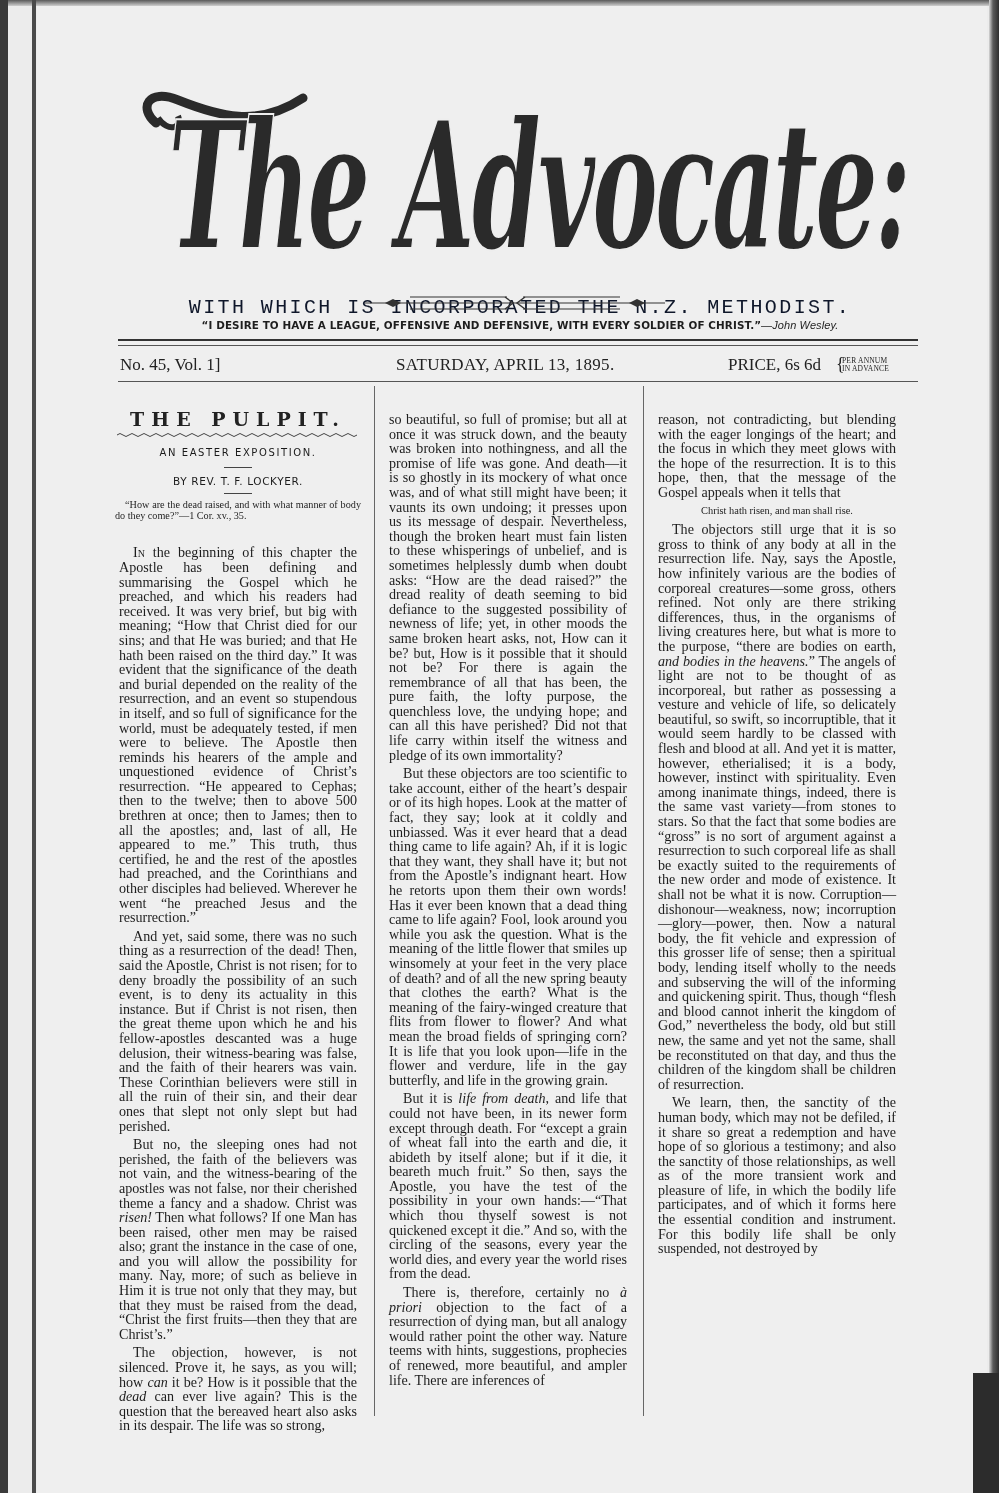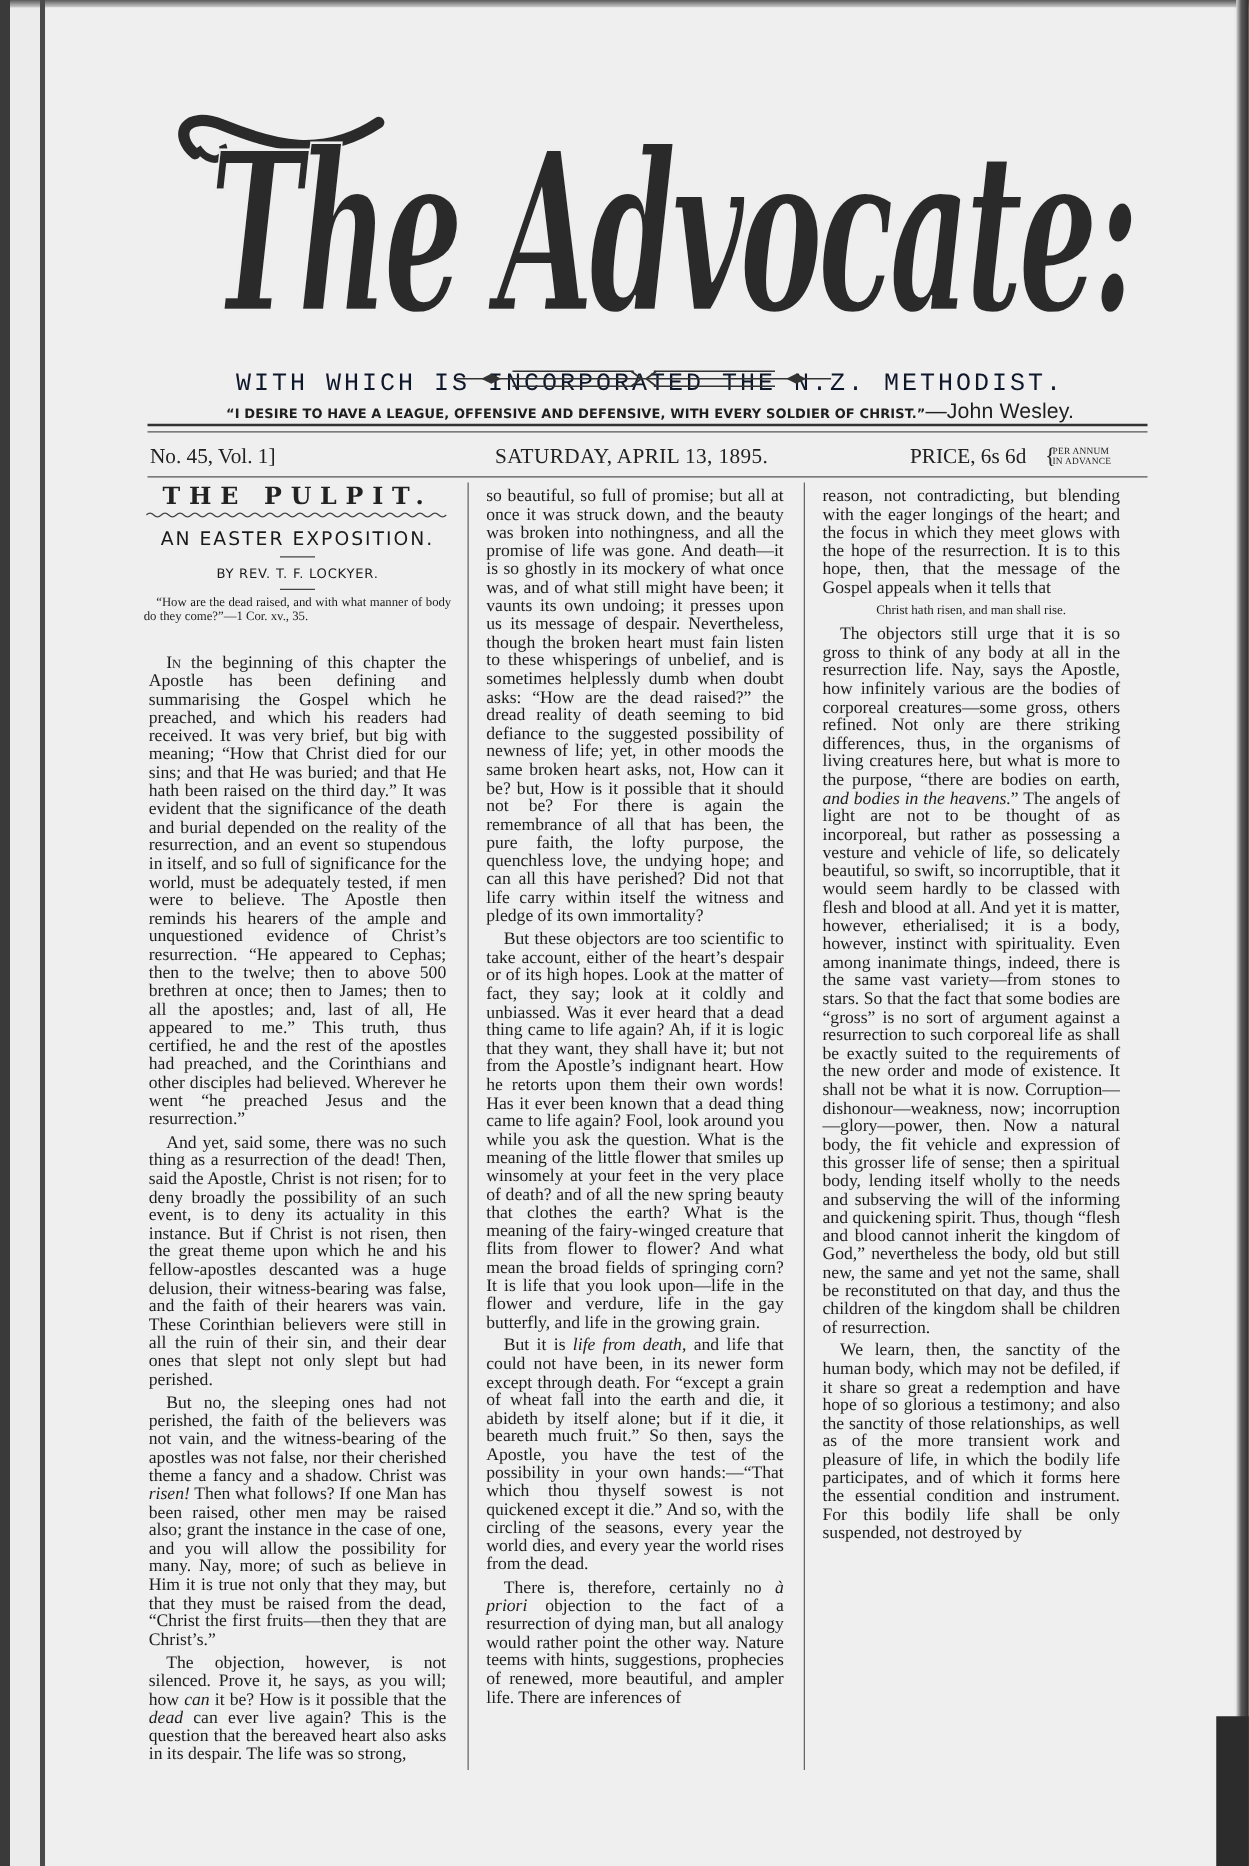--- a/index.html
+++ b/index.html
@@ -49,21 +49,21 @@
   }
   .ornament {
     position: absolute; left: 365px; top: 294px; width: 300px; height: 18px;
   }
   .motto {
     position: absolute; left: 180px; top: 319px; width: 680px;
     text-align: center; white-space: nowrap;
     font-family: "DejaVu Sans", sans-serif; font-weight: bold;
     font-size: 10.4px; color: #1e1e1e; letter-spacing: 0.1px;
   }
-  .motto .attr { font-weight: normal; font-family: "Liberation Sans", sans-serif; font-size: 17px; }
+  .motto .attr { font-weight: normal; font-family: "Liberation Sans", sans-serif; font-size: 11px; font-style: italic; }
   .rule-double {
     position: absolute; left: 118px; width: 800px; height: 4px;
     border-top: 2px solid #333; border-bottom: 1px solid #555;
   }
   .rule-single {
     position: absolute; left: 118px; width: 800px; height: 0;
     border-top: 1px solid #555;
   }
   .dateline {
     position: absolute; left: 118px; top: 355px; width: 800px; height: 22px;
@@ -73,39 +73,39 @@
   .dateline .date { position: absolute; left: 278px; top: 0; letter-spacing: 0.3px; }
   .dateline .price { position: absolute; left: 610px; top: 0; }
   .dateline .terms {
     position: absolute; left: 724px; top: 2px; font-size: 7.5px; line-height: 8px;
     letter-spacing: 0.2px; text-transform: uppercase;
   }
   .dateline .brace { position: absolute; left: 718px; top: 0; font-size: 18px; line-height: 18px; }
 
   
   .col {
-    position: absolute; top: 386px; width: 246px;
+    position: absolute; top: 408px; width: 246px;
     font-size: 14.1px; line-height: 14.6px; text-align: justify; color: #1d1d1d;
   }
   .col p { margin: 4px; text-indent: 14px; }
   .col p.noindent { text-indent: 0; }
   .col-1 { left: 115px; }
   .col-2 { left: 385px; }
   .col-3 { left: 654px; }
   .col-divider {
     position: absolute; top: 386px; width: 1px; height: 1030px; background: #666;
   }
   .section-head {
     text-align: center; font-family: "DejaVu Serif", serif; font-weight: bold;
     font-size: 19px; letter-spacing: 7px; margin: 4px 0 3px 0; color: #222;
   }
   .wavy { height: 6px; margin: 0 2px 4px 2px; }
   .article-title {
     text-align: center; font-family: "DejaVu Sans", sans-serif;
-    font-size: 15px; letter-spacing: 1.6px; margin: 2px 0 6px 0; color: #1a1a1a;
+    font-size: 10px; letter-spacing: 1.6px; margin: 2px 0 6px 0; color: #1a1a1a;
   }
   .small-rule { width: 28px; height: 0; border-top: 1px solid #444; margin: 0 auto; }
   .byline {
     text-align: center; font-family: "DejaVu Sans", sans-serif;
     font-size: 10.5px; letter-spacing: 0.6px; margin: 6px 0 5px 0;
   }
   .epigraph {
     font-size: 10.2px; line-height: 11px; margin: 5px 0 24px 0; text-align: justify;
   }
   .epigraph span { display: block; text-indent: 10px; }

